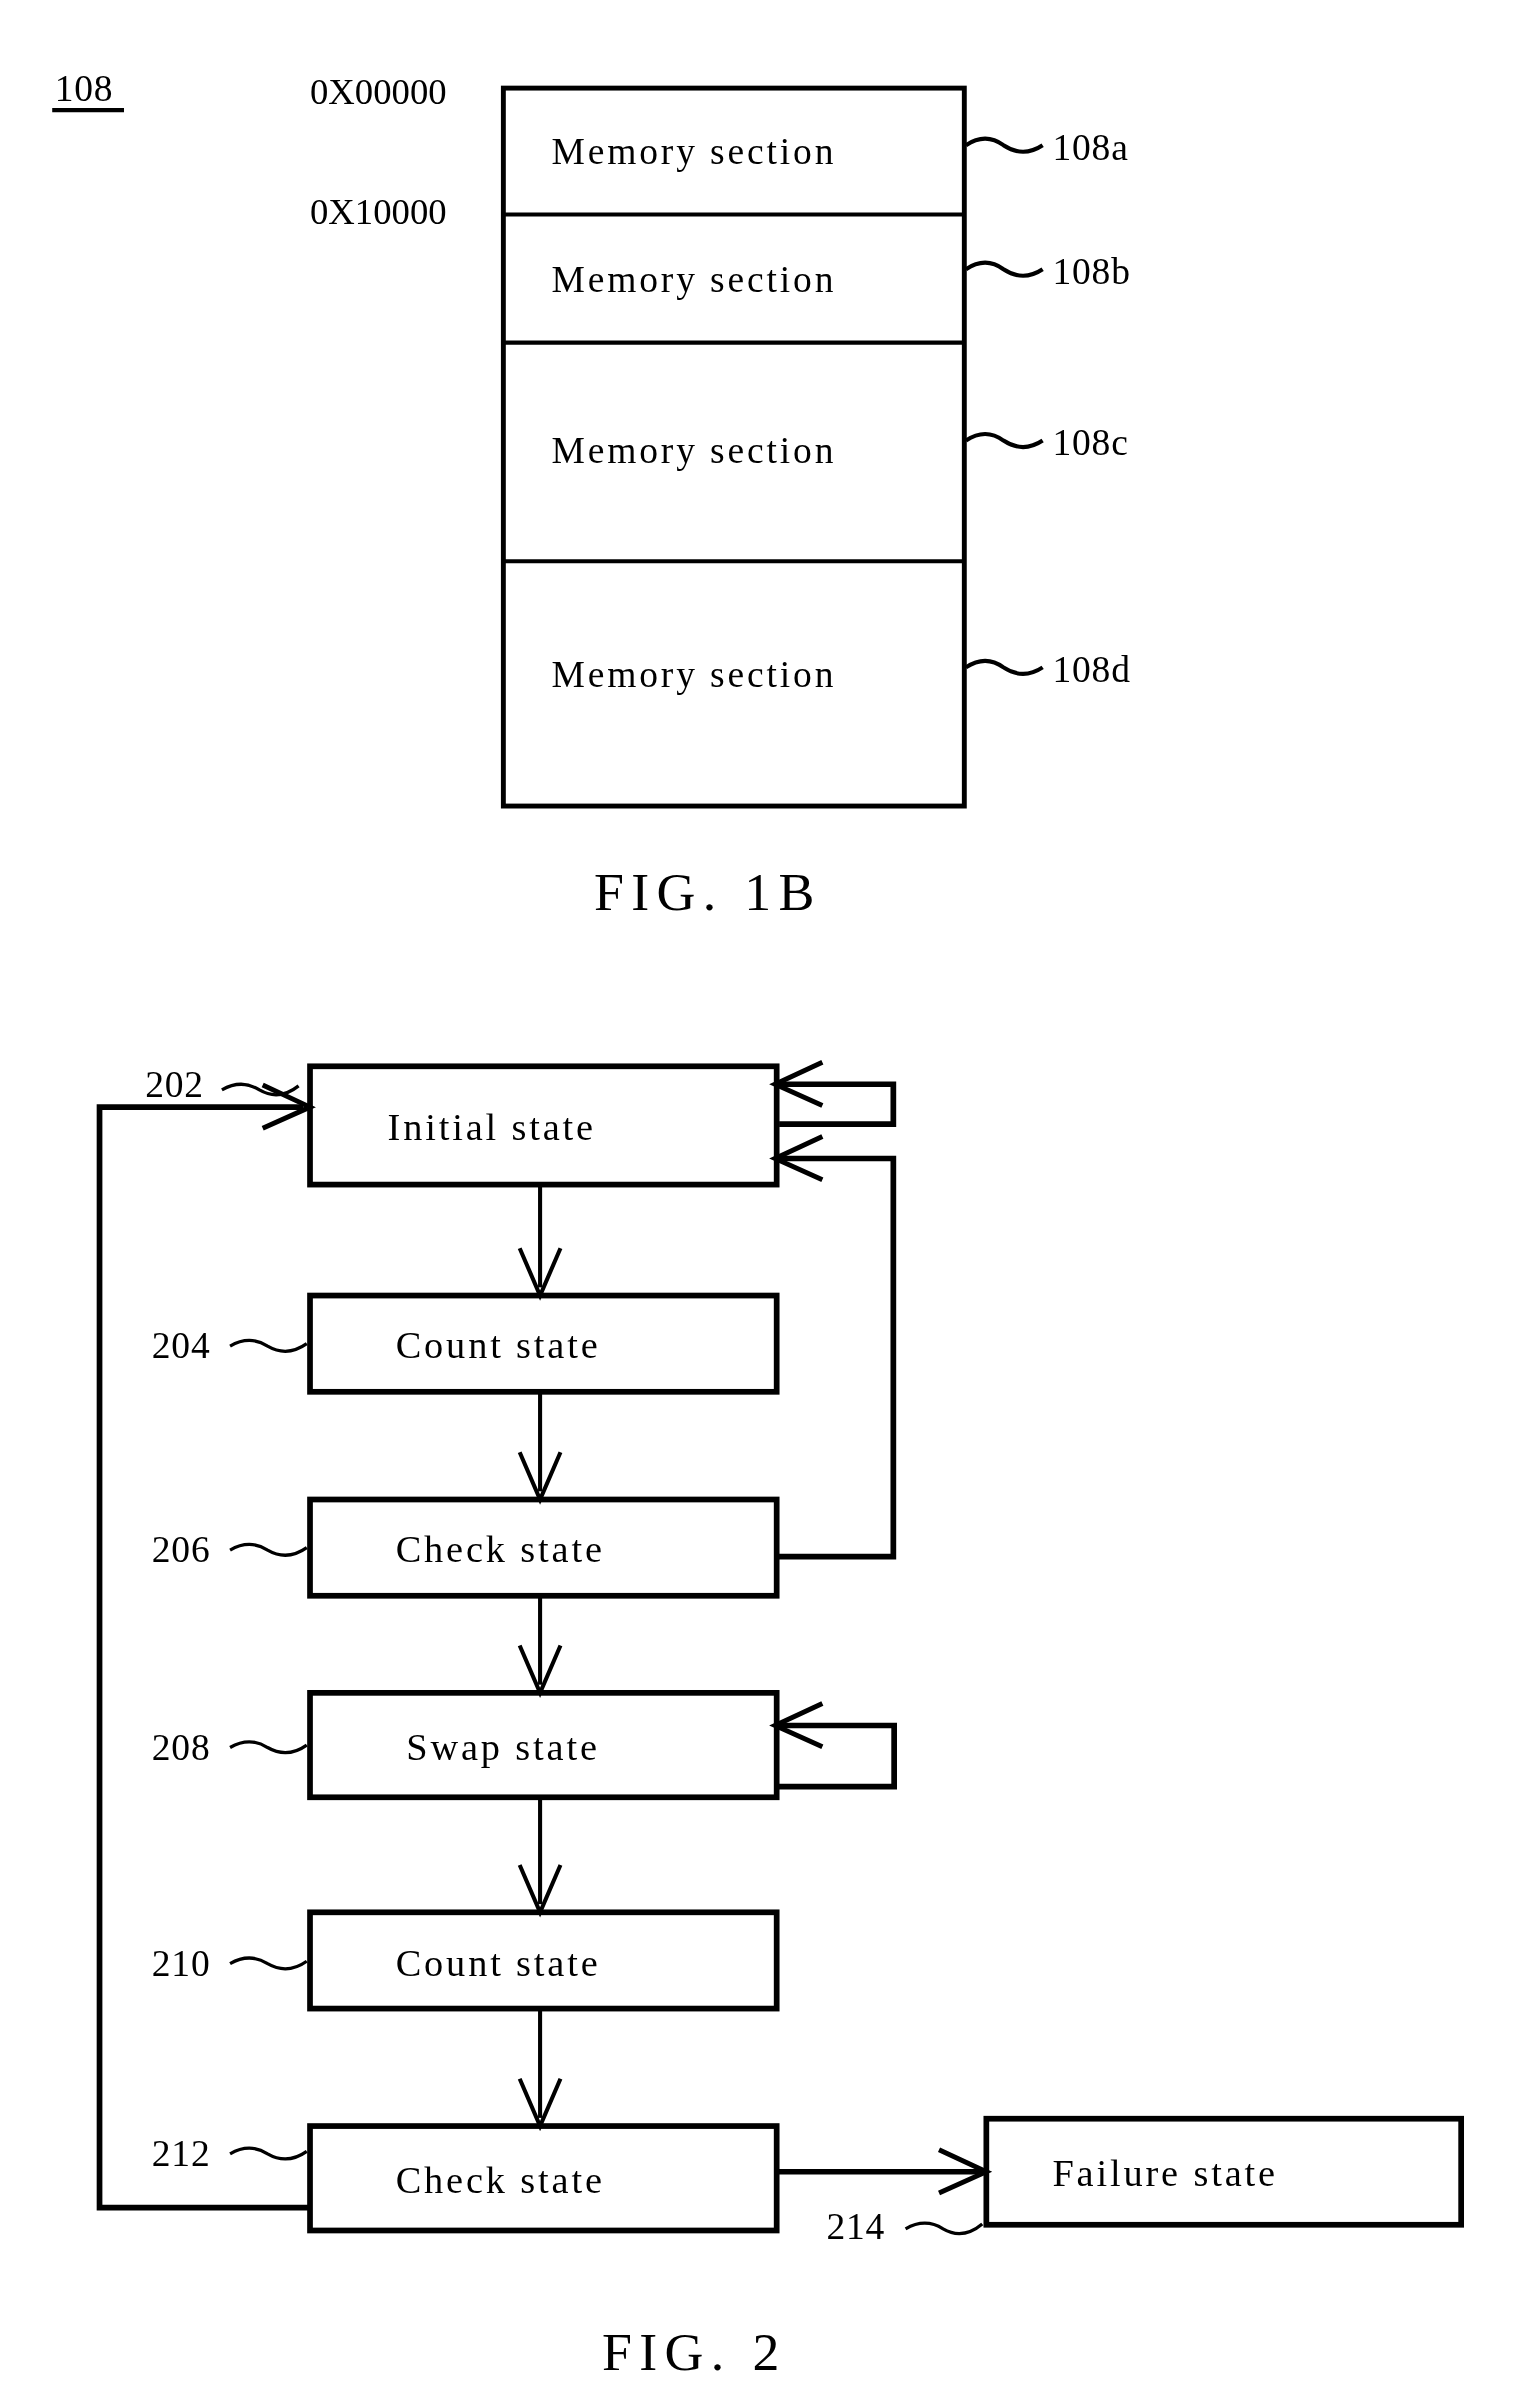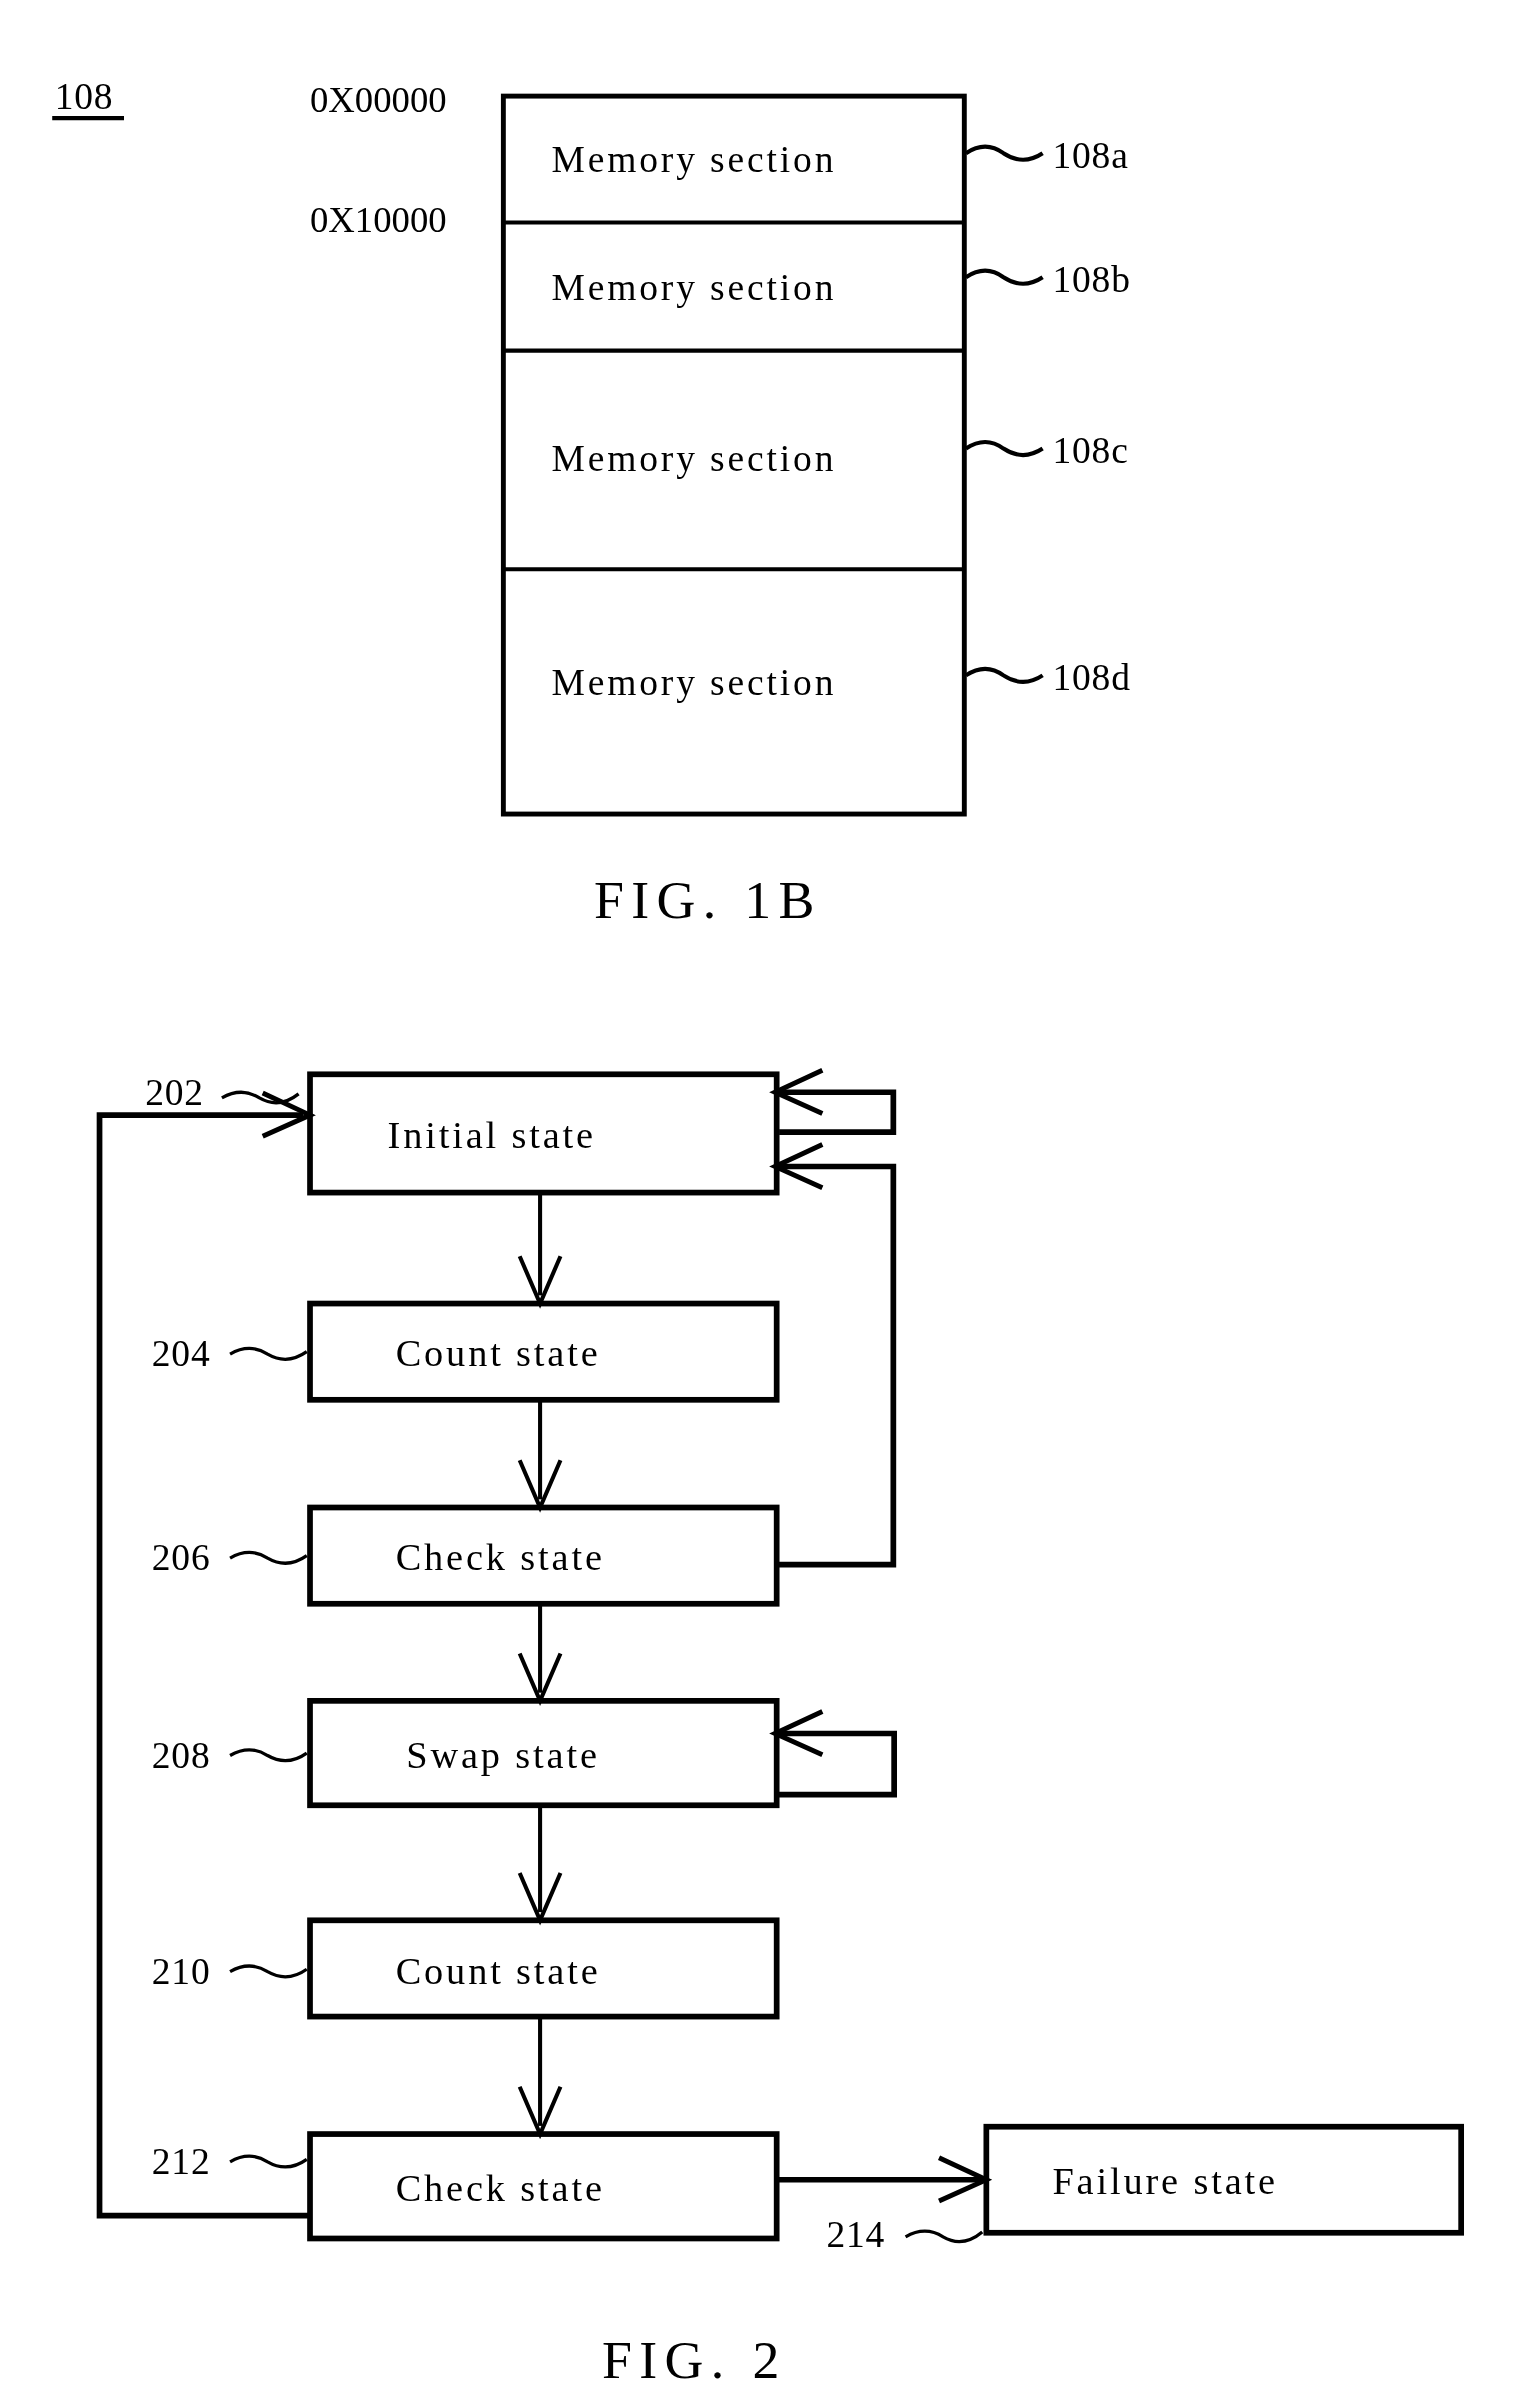--- a/index.html
+++ b/index.html
@@ -10,21 +10,21 @@
   }
   body {
     width: 1515px;
     height: 2401px;
     position: relative;
     font-family: "Liberation Serif", serif;
     overflow: hidden;
   }
   #sheet {
     position: absolute;
-    left: 0; top: 8px;
+    left: 0; top: 0;
     width: 1515px;
     height: 1912px;
   }
   svg { display: block; }
   .dgm-text {
     font-family: "Liberation Serif", serif;
     fill: #000000;
   }
   .box-label {
     font-size: 47px;

